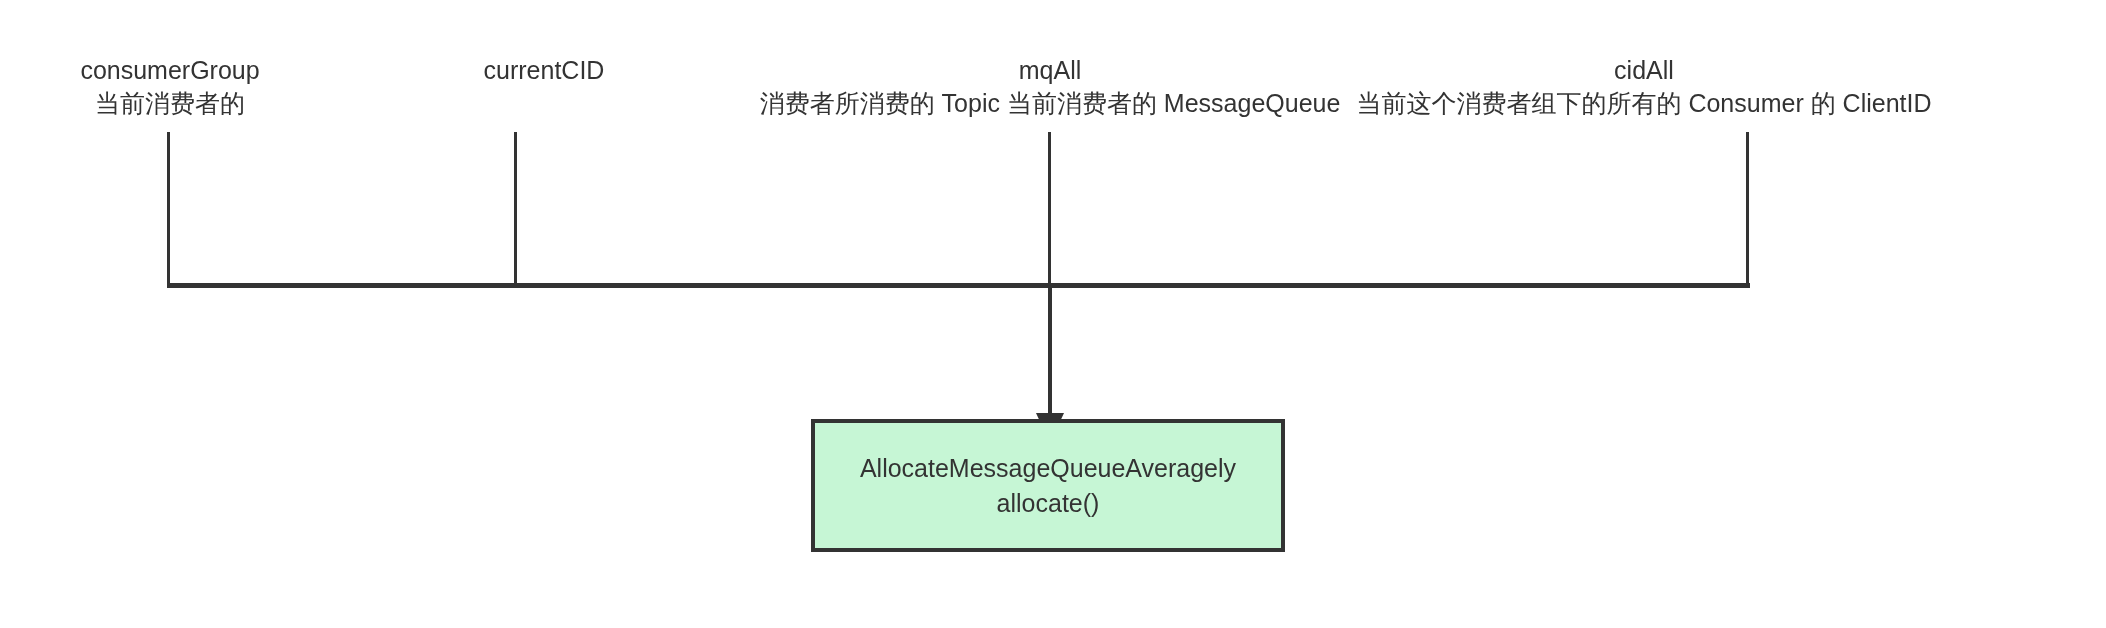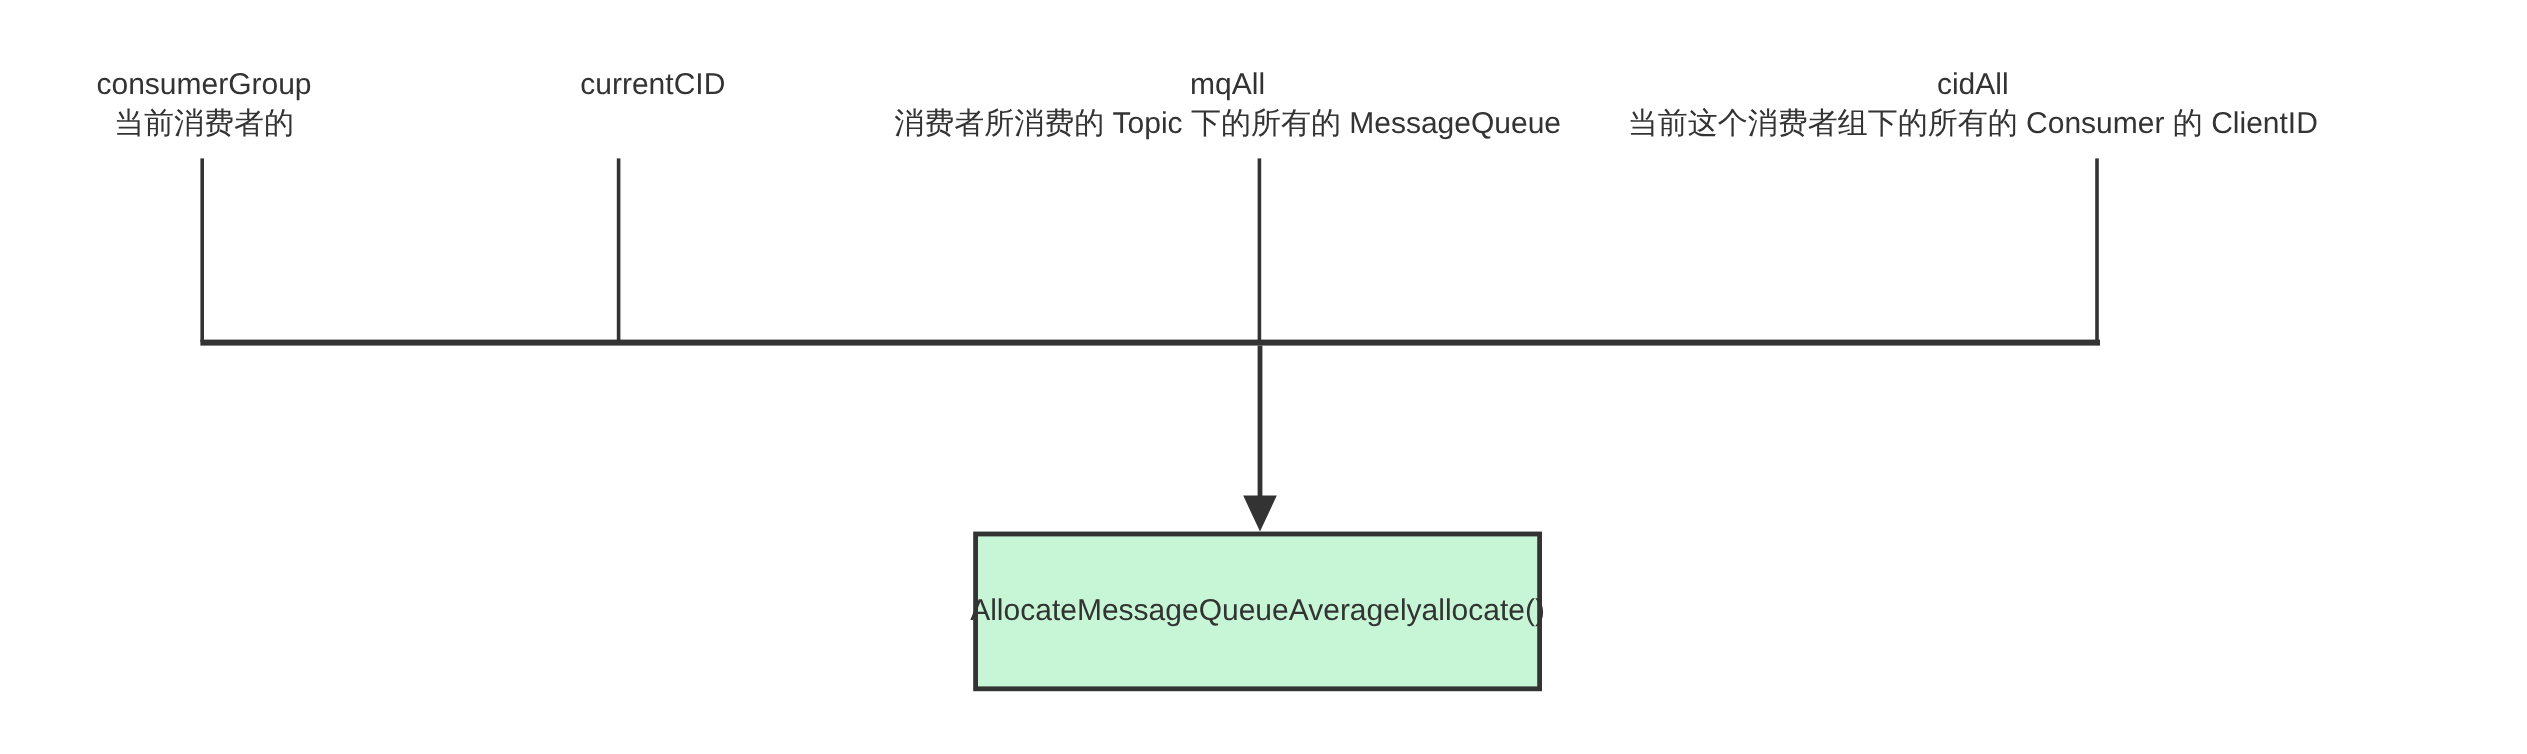--- a/index.html
+++ b/index.html
@@ -26,21 +26,21 @@
     top: 54px;
     transform: translateX(-50%);
     text-align: center;
     white-space: nowrap;
     font-size: 25px;
     line-height: 33px;
     color: var(--text);
   }
   #p1 { left: 170px; }
   #p2 { left: 544px; }
-  #p3 { left: 1023px; }
+  #p3 { left: 1050px; }
   #p4 { left: 1644px; }
   
   .vline {
     position: absolute;
     top: 132px;
     width: 3px;
     height: 153px;
     background: var(--line);
   }
   #v1 { left: 167px; }
@@ -70,27 +70,27 @@
     width: 0;
     height: 0;
     border-left: 14px solid transparent;
     border-right: 14px solid transparent;
     border-top: 30px solid var(--line);
   }
   
   .target-box {
     position: absolute;
     left: 811px;
-    top: 443px;
+    top: 419px;
     width: 474px;
     height: 133px;
     background: var(--box-fill);
     border: 4px solid var(--box-border);
     display: flex;
-    flex-direction: row;
+    flex-direction: column;
     align-items: center;
     justify-content: center;
     text-align: center;
     font-size: 25px;
     line-height: 35px;
     color: var(--text);
   }
 </style>
 </head>
 <body>
@@ -101,21 +101,21 @@
     <div>consumerGroup</div>
     <div>当前消费者的</div>
   </div>
 
   <div class="param" id="p2">
     <div>currentCID</div>
   </div>
 
   <div class="param" id="p3">
     <div>mqAll</div>
-    <div>消费者所消费的 Topic 下的所有的 MessageQueue</div>
+    <div>消费者所消费的 Topic 当前消费者的 MessageQueue</div>
   </div>
 
   <div class="param" id="p4">
     <div>cidAll</div>
     <div>当前这个消费者组下的所有的 Consumer 的 ClientID</div>
   </div>
 
   <div class="vline" id="v1"></div>
   <div class="vline" id="v2"></div>
   <div class="vline" id="v3"></div>

